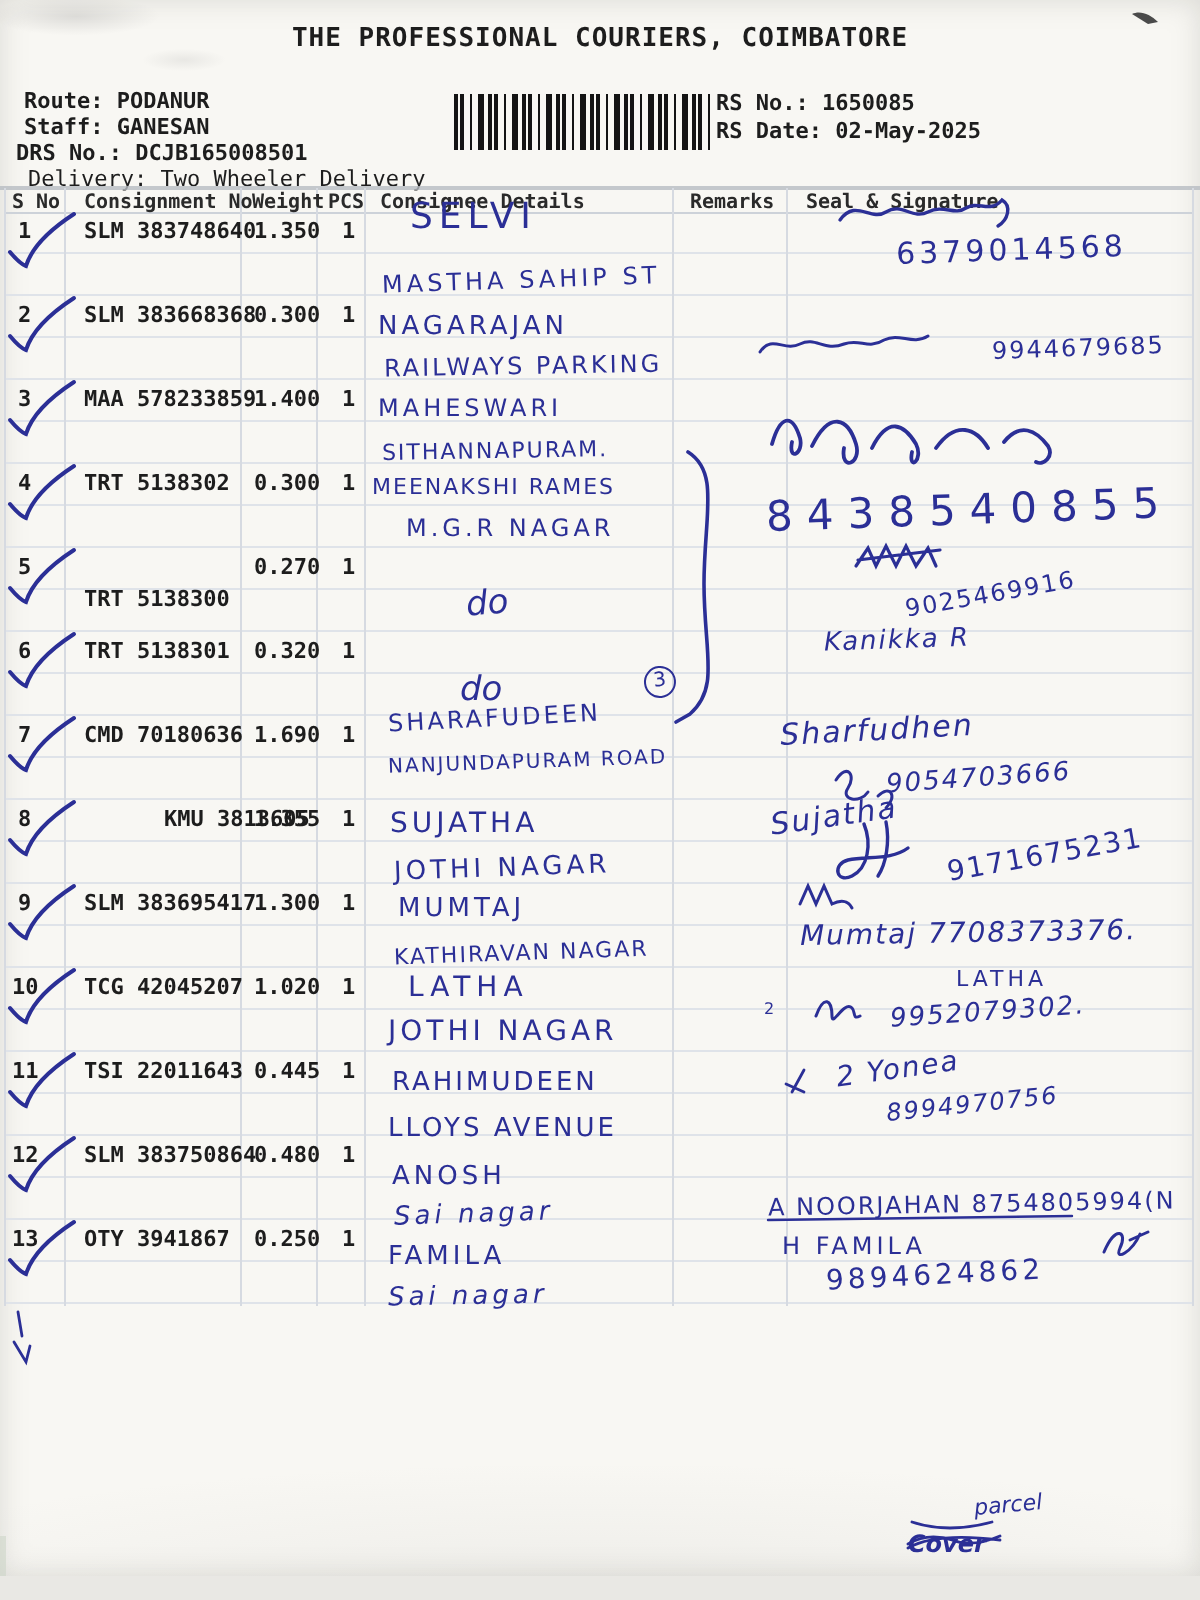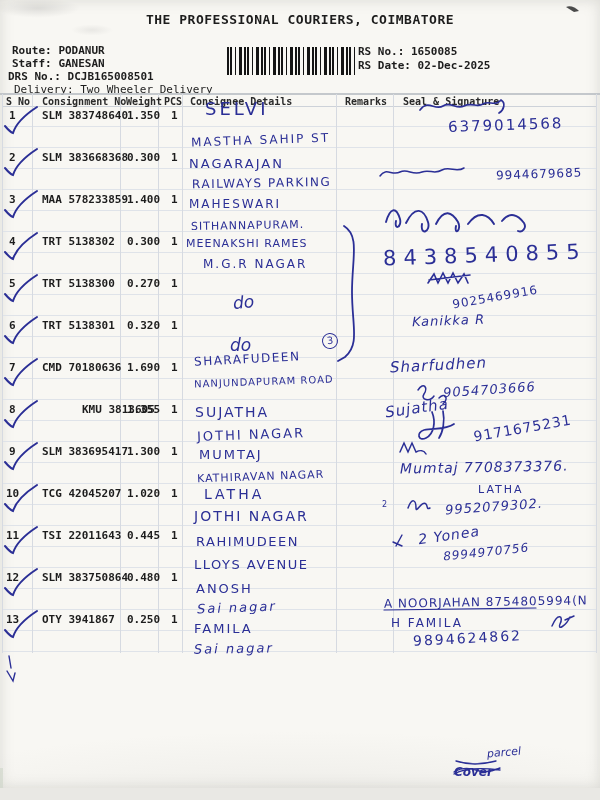--- a/index.html
+++ b/index.html
@@ -61,21 +61,21 @@
   </div>
 
   <div class="barcode"></div>
 
   <div class="abs print meta" style="left:358px;top:45px;">
     <span>RS No.:</span>
     <span>1650085</span>
   </div>
   <div class="abs print meta" style="left:358px;top:59px;">
     <span>RS Date:</span>
-    <span>02-Dec-2025</span>
+    <span>02-May-2025</span>
   </div>
 
   <div class="toprule"></div>
   <div class="grid-h"></div>
   <div class="headrule"></div>
   <div class="vline" style="left:2px;"></div>
   <div class="vline" style="left:32px;"></div>
   <div class="vline" style="left:120px;"></div>
   <div class="vline" style="left:158px;"></div>
   <div class="vline" style="left:182px;"></div>
@@ -111,21 +111,21 @@
       <span class="abs print cell" style="left:171px;">1</span>
     </div>
     <div class="abs" style="top:235px;left:0;width:600px;">
       <span class="abs print cell" style="left:9px;">4</span>
       <span class="abs print cell" style="left:42px;">TRT 5138302</span>
       <span class="abs print cell" style="left:127px;">0.300</span>
       <span class="abs print cell" style="left:171px;">1</span>
     </div>
     <div class="abs" style="top:277px;left:0;width:600px;">
       <span class="abs print cell" style="left:9px;">5</span>
-      <span class="abs print cell" style="left:42px;">TRT 5138300</span>
+      <span class="abs print cell" style="left:42px;margin-top:16px;">TRT 5138300</span>
       <span class="abs print cell" style="left:127px;">0.270</span>
       <span class="abs print cell" style="left:171px;">1</span>
     </div>
     <div class="abs" style="top:319px;left:0;width:600px;">
       <span class="abs print cell" style="left:9px;">6</span>
       <span class="abs print cell" style="left:42px;">TRT 5138301</span>
       <span class="abs print cell" style="left:127px;">0.320</span>
       <span class="abs print cell" style="left:171px;">1</span>
     </div>
     <div class="abs" style="top:361px;left:0;width:600px;">

